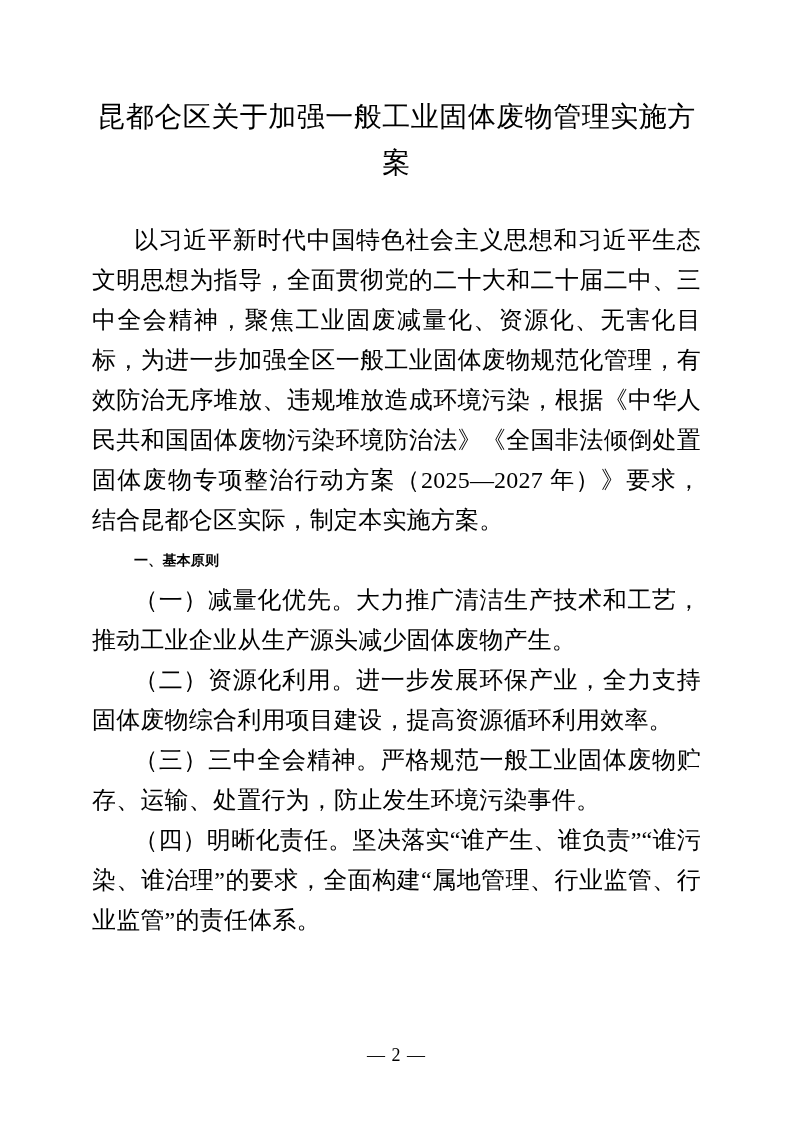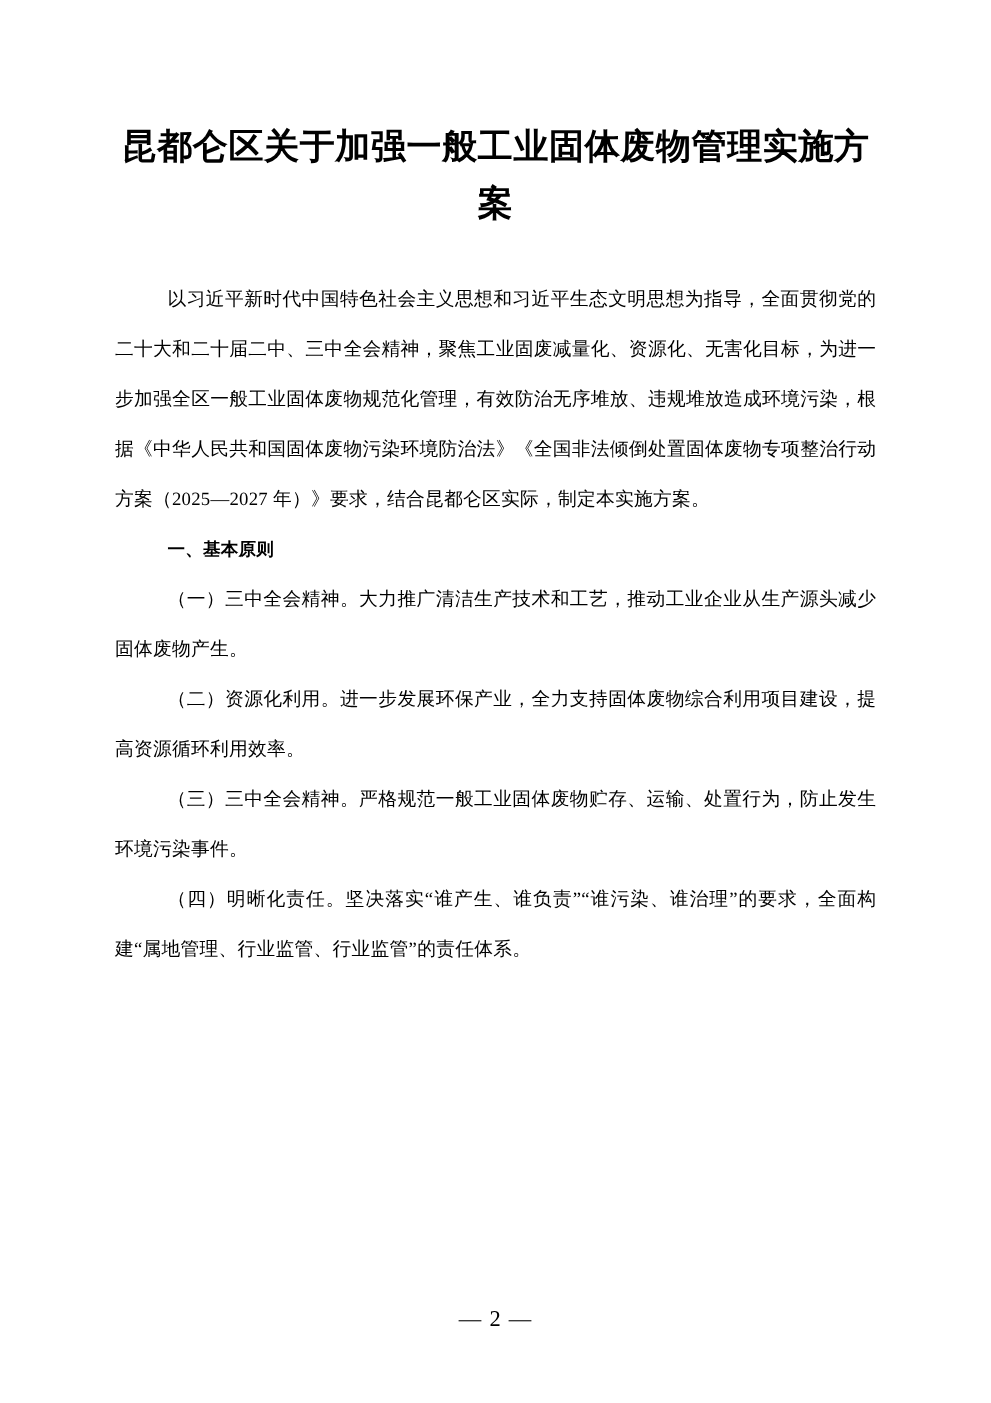--- a/index.html
+++ b/index.html
@@ -17,33 +17,33 @@
   }
   .page {
     width: 793px;
     height: 1122px;
     box-sizing: border-box;
     padding: 72px 92px 0 92px;
     position: relative;
   }
   .doc-title {
     font-family: "DejaVu Sans", "Liberation Sans", sans-serif;
-    font-weight: bold;
+    font-weight: normal;
     font-size: 28px;
     line-height: 46px;
     text-align: center;
     letter-spacing: 0.5px;
     margin: 22px 0 0 0;
     padding: 0 4px;
   }
   .body-block {
     margin-top: 34px;
   }
   p.para {
-    font-size: 15px;
+    font-size: 24px;
     line-height: 40px;
     text-align: justify;
     text-justify: inter-ideograph;
     margin: 0;
     text-indent: 42px;
     letter-spacing: 0.2px;
   }
   p.heading {
     font-family: "DejaVu Sans", "Liberation Sans", sans-serif;
     font-weight: bold;
@@ -66,21 +66,21 @@
 </head>
 <body>
 
 <div class="page">
 
   <h1 class="doc-title">昆都仑区关于加强一般工业固体废物管理实施方案</h1>
 
   <div class="body-block">
     <p class="para">以习近平新时代中国特色社会主义思想和习近平生态文明思想为指导，全面贯彻党的二十大和二十届二中、三中全会精神，聚焦工业固废减量化、资源化、无害化目标，为进一步加强全区一般工业固体废物规范化管理，有效防治无序堆放、违规堆放造成环境污染，根据《中华人民共和国固体废物污染环境防治法》《全国非法倾倒处置固体废物专项整治行动方案（2025—2027 年）》要求，结合昆都仑区实际，制定本实施方案。</p>
     <p class="heading">一、基本原则</p>
-    <p class="para">（一）三中全会精神。大力推广清洁生产技术和工艺，推动工业企业从生产源头减少固体废物产生。</p>
+    <p class="para">（一）减量化优先。大力推广清洁生产技术和工艺，推动工业企业从生产源头减少固体废物产生。</p>
     <p class="para">（二）资源化利用。进一步发展环保产业，全力支持固体废物综合利用项目建设，提高资源循环利用效率。</p>
     <p class="para">（三）三中全会精神。严格规范一般工业固体废物贮存、运输、处置行为，防止发生环境污染事件。</p>
     <p class="para">（四）明晰化责任。坚决落实“谁产生、谁负责”“谁污染、谁治理”的要求，全面构建“属地管理、行业监管、行业监管”的责任体系。</p>
   </div>
 
   <div class="page-number">— 2 —</div>
 
 </div>
 
 </body></html>

